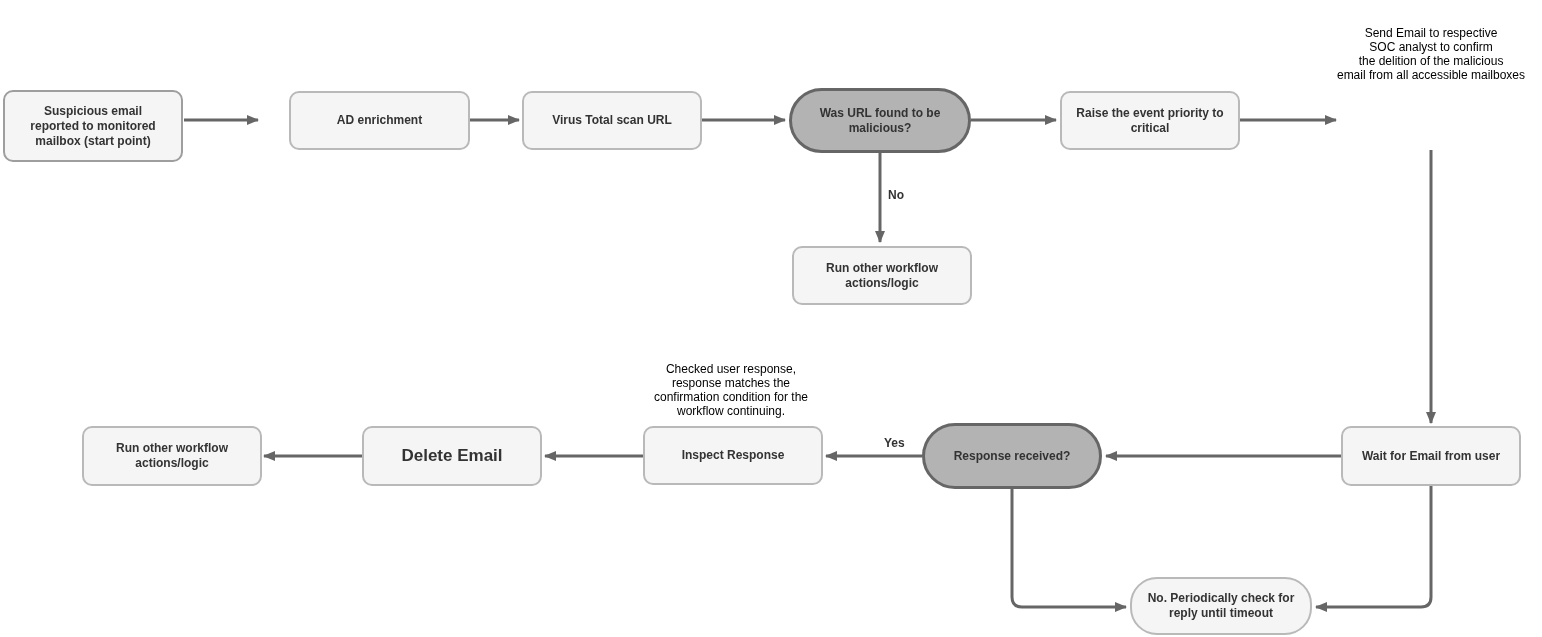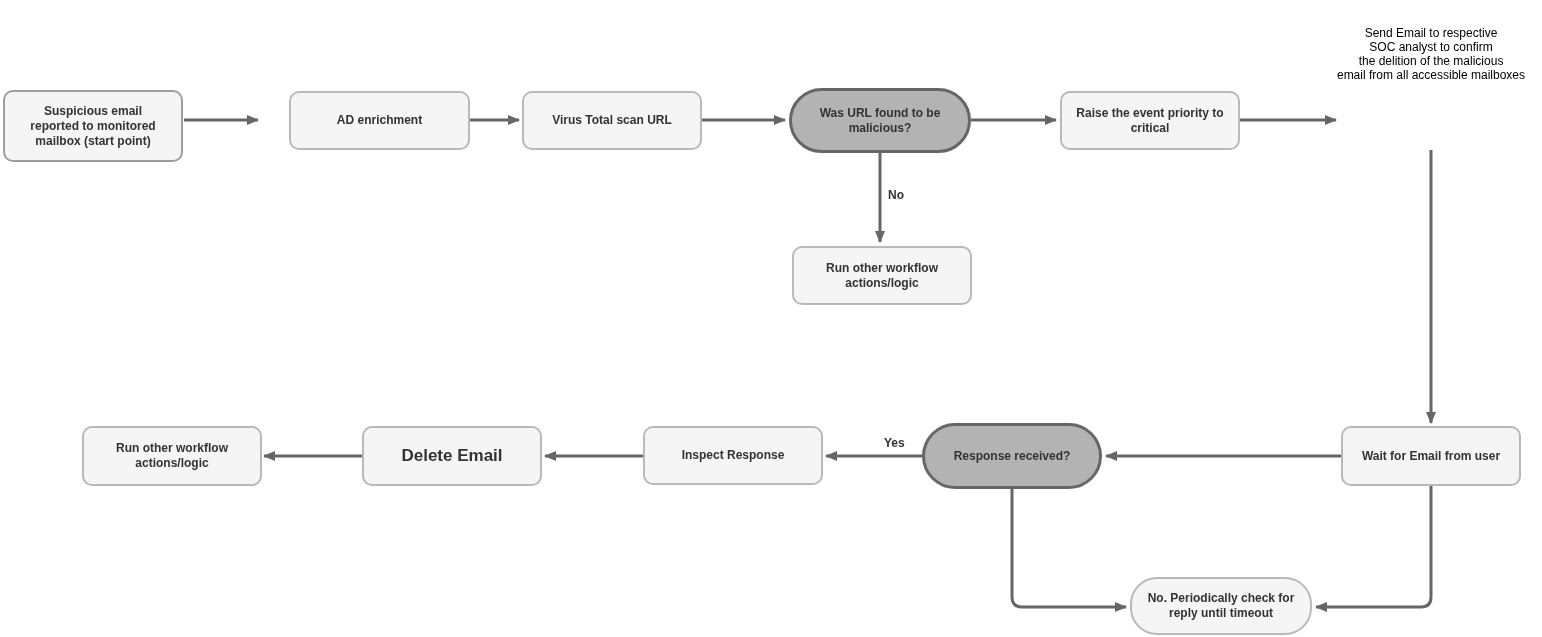--- a/index.html
+++ b/index.html
@@ -154,18 +154,22 @@
     <span class="label">No. Periodically check for
 reply until timeout</span>
   </div>
 
 
   <div class="annotation" style="left:1322px; top:26px; width:218px;">Send Email to respective
 SOC analyst to confirm
 the delition of the malicious
 email from all accessible mailboxes</div>
 
+  <div class="annotation" style="left:628px; top:362px; width:206px;">Checked user response,
+response matches the
+confirmation condition for the
+workflow continuing.</div>
 
   <div class="edge-label" style="left:888px; top:189px;">No</div>
 
   <div class="edge-label" style="left:884px; top:437px;">Yes</div>
 
 </div>
 
 </body></html>

